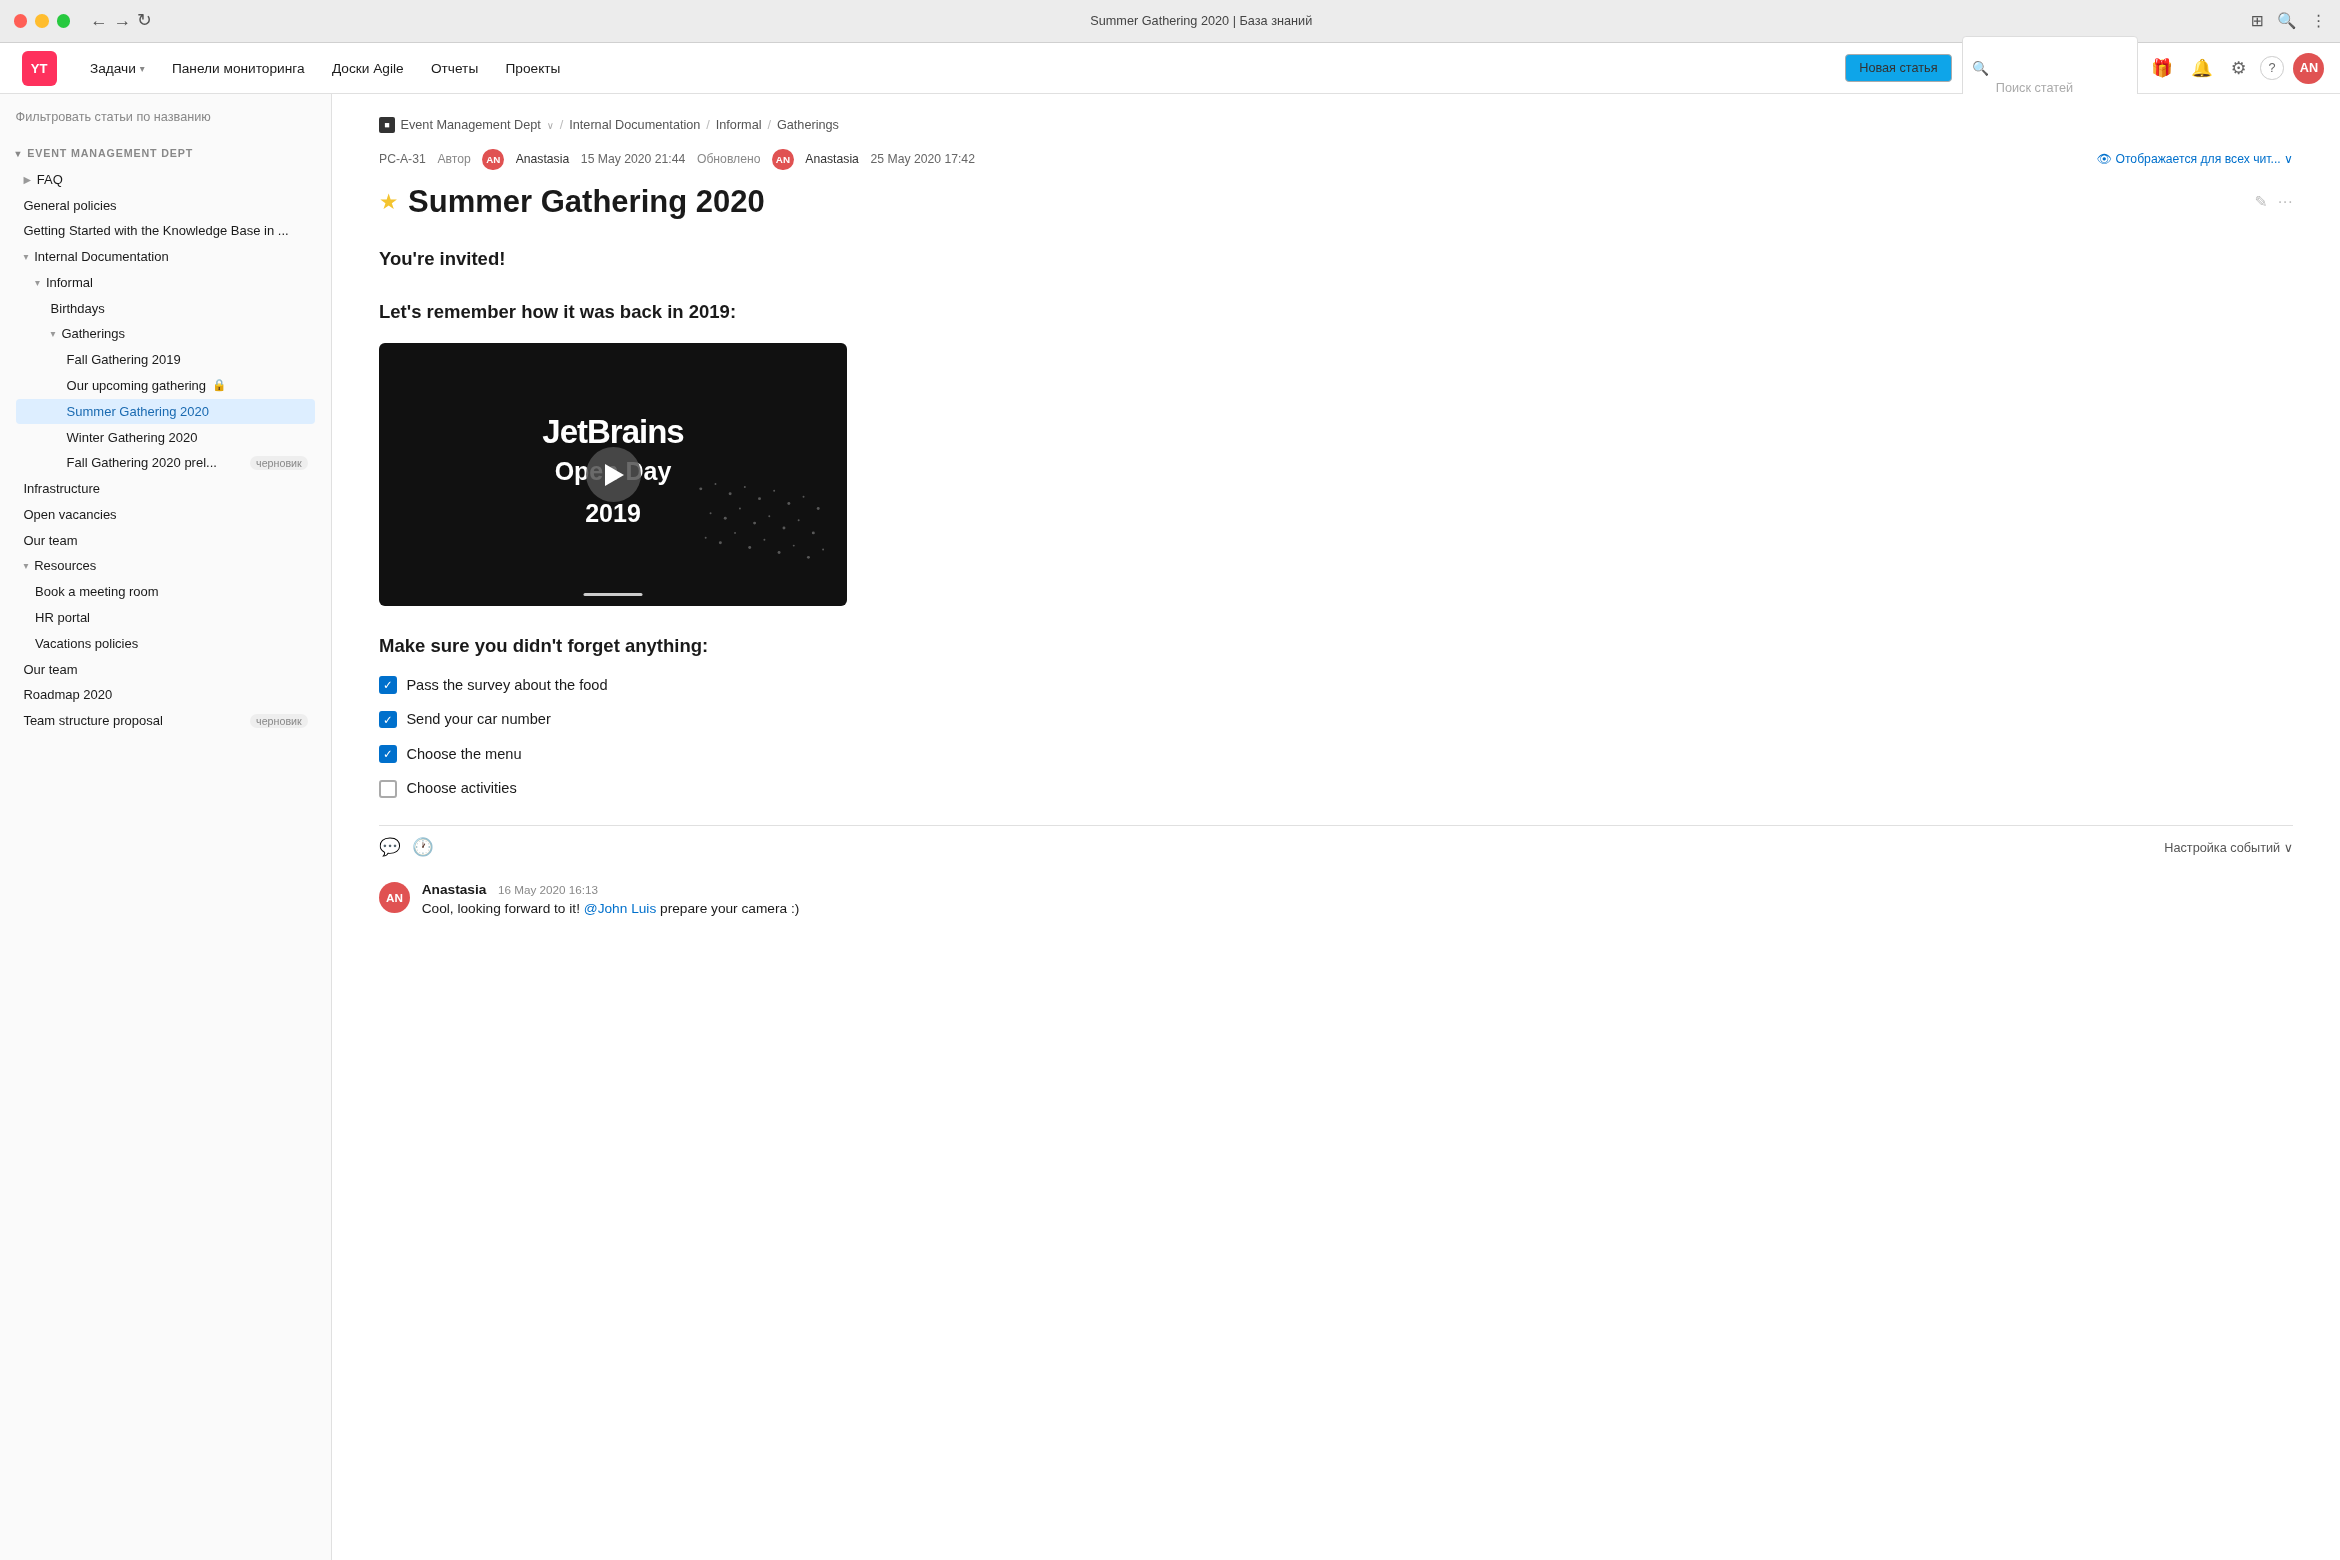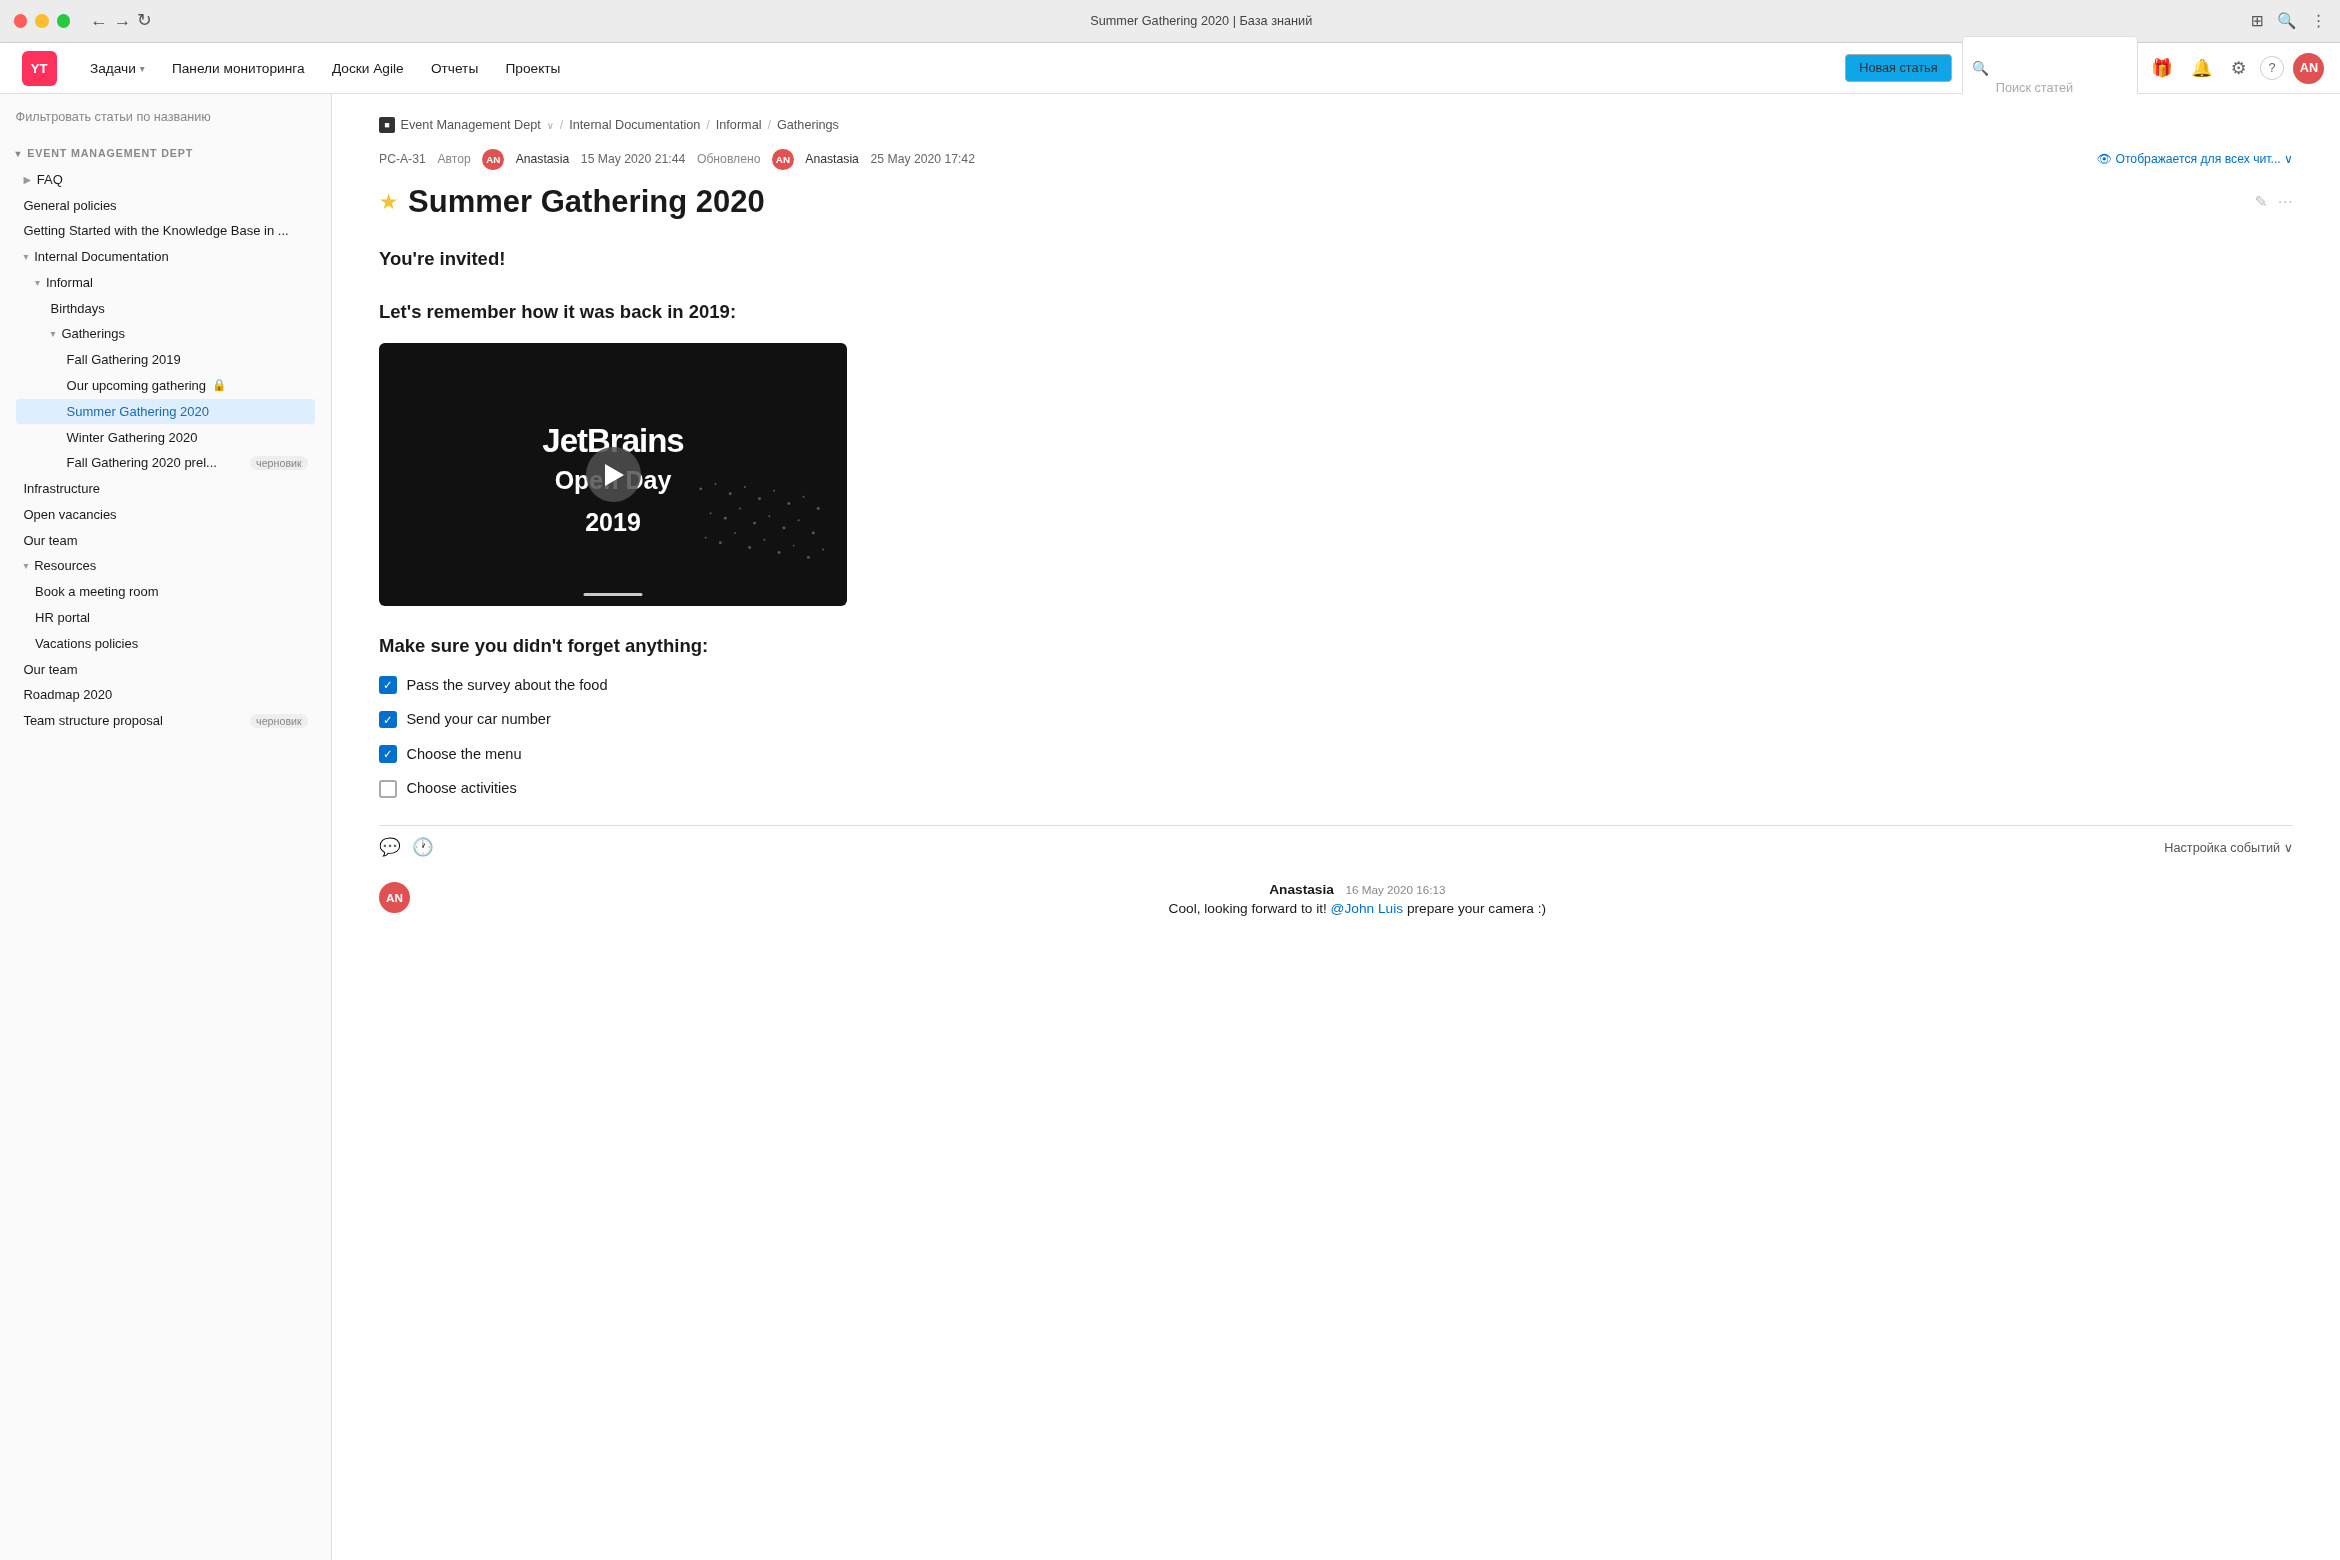--- a/index.html
+++ b/index.html
@@ -246,21 +246,20 @@
       margin: 15.6px 0 23.4px;
       overflow: hidden;
     }
     .video-text {
       position: absolute;
       top: 50%;
       left: 50%;
       transform: translate(-50%, -50%);
       text-align: center;
       color: #fff;
-      margin-top: 9px;
     }
     .video-brand { font-size: 33px; font-weight: 900; letter-spacing: -1px; line-height: 1.1; }
     .video-sub { font-size: 25px; font-weight: 700; }
     .video-year { font-size: 25px; font-weight: 700; }
     .video-play {
       position: absolute;
       width: 55px; height: 55px;
       background: rgba(80,80,80,0.85);
       border-radius: 50%;
       display: flex; align-items: center; justify-content: center;
@@ -331,21 +330,21 @@
     }
     .comment-avatar {
       width: 31px; height: 31px; border-radius: 50%;
       background: #e05252;
       color: #fff;
       font-size: 11.7px;
       font-weight: 700;
       display: flex; align-items: center; justify-content: center;
       flex-shrink: 0;
     }
-    .comment-body { flex: 1; text-align: center; }
+    .comment-body { flex: 1; }
     .comment-author { font-weight: 600; font-size: 13.7px; }
     .comment-date { color: #888; font-size: 11.7px; margin-left: 7.8px; }
     .comment-text { font-size: 13.7px; margin-top: 3.9px; }
     .comment-mention { color: #0070cc; }
 
     
     ::-webkit-scrollbar { width: 5.9px; }
     ::-webkit-scrollbar-thumb { background: #ccc; border-radius: 2.9px; }
   </style>
 </head>

